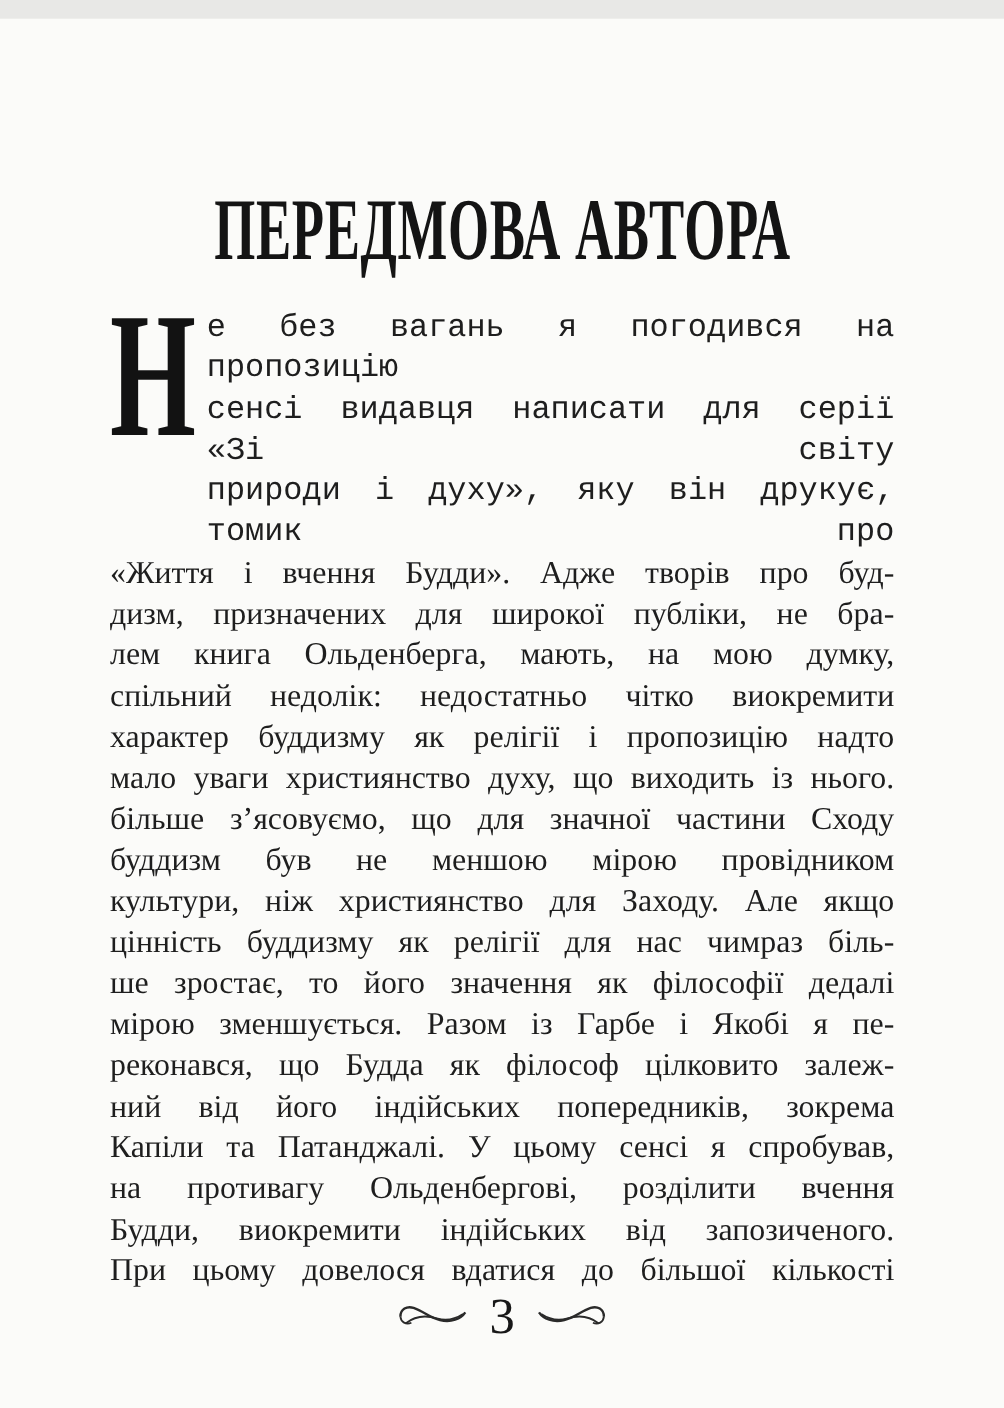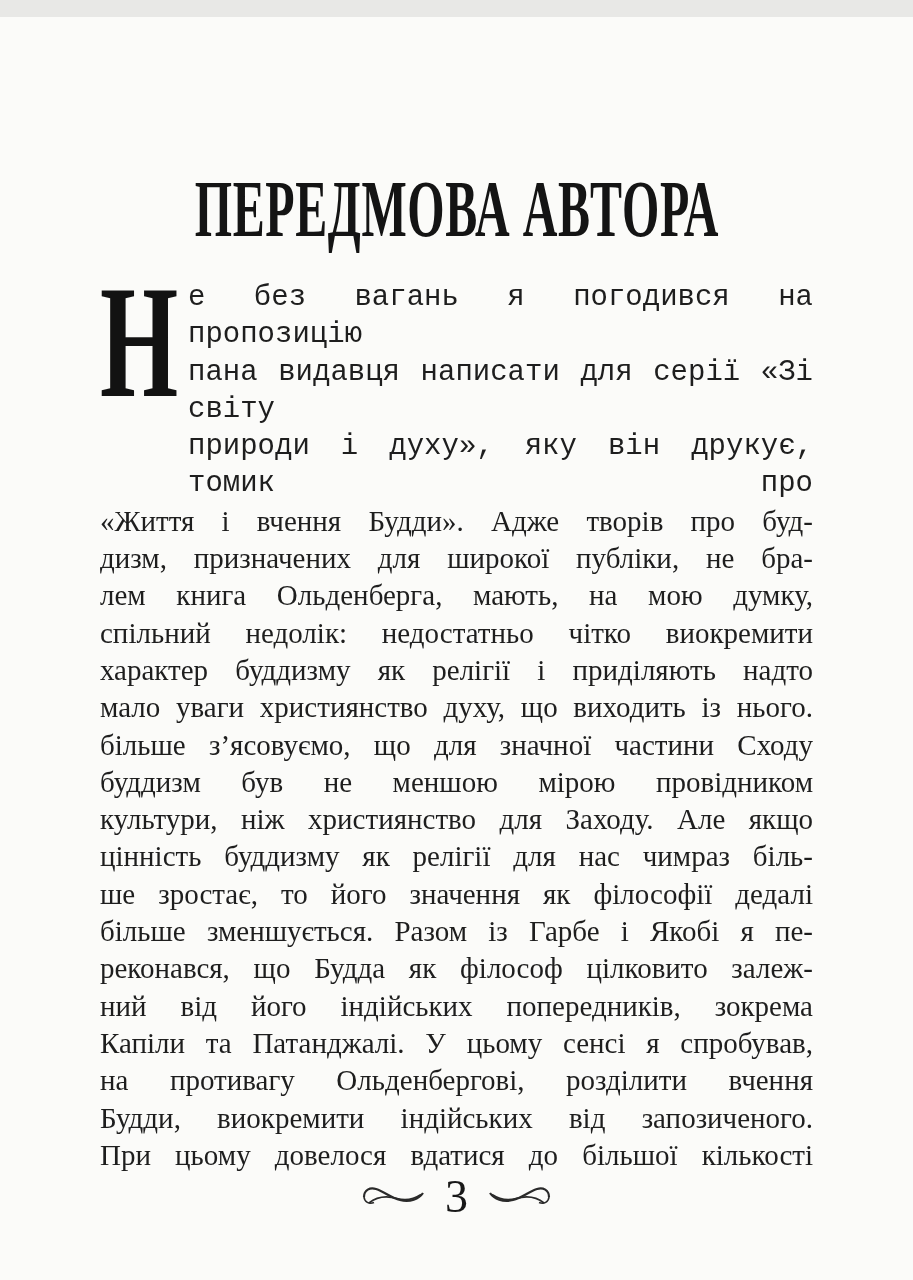--- a/index.html
+++ b/index.html
@@ -115,39 +115,39 @@
 
   <div class="body-text">
 
     <div class="opening">
       <div class="dropcap-box">
         <span class="dropcap">Н</span>
       </div>
       <div class="opening-lines">
 
       <div class="line">е без вагань я погодився на пропозицію</div>
-          <div class="line">пана видавця написати для серії «Зі світу</div>
+          <div class="line">сенсі видавця написати для серії «Зі світу</div>
           <div class="line">природи і духу», яку він друкує, томик про</div>
         </div>
     </div>
 
     <div>
 
     <div class="line">«Життя і вчення Будди». Адже творів про буд-</div>
         <div class="line">дизм, призначених для широкої публіки, не бра-</div>
         <div class="line">лем книга Ольденберга, мають, на мою думку,</div>
         <div class="line">спільний недолік: недостатньо чітко виокремити</div>
-        <div class="line">характер буддизму як релігії і приділяють надто</div>
+        <div class="line">характер буддизму як релігії і пропозицію надто</div>
         <div class="line">мало уваги християнство духу, що виходить із нього.</div>
         <div class="line">більше з’ясовуємо, що для значної частини Сходу</div>
         <div class="line">буддизм був не меншою мірою провідником</div>
         <div class="line">культури, ніж християнство для Заходу. Але якщо</div>
         <div class="line">цінність буддизму як релігії для нас чимраз біль-</div>
         <div class="line">ше зростає, то його значення як філософії дедалі</div>
-        <div class="line">більше зменшується. Разом із Гарбе і Якобі я пе-</div>
+        <div class="line">мірою зменшується. Разом із Гарбе і Якобі я пе-</div>
         <div class="line">реконався, що Будда як філософ цілковито залеж-</div>
         <div class="line">ний від його індійських попередників, зокрема</div>
         <div class="line">Капіли та Патанджалі. У цьому сенсі я спробував,</div>
         <div class="line">на противагу Ольденбергові, розділити вчення</div>
         <div class="line">Будди, виокремити індійських від запозиченого.</div>
         <div class="line">При цьому довелося вдатися до більшої кількості</div>
       </div>
 
   </div>
 

